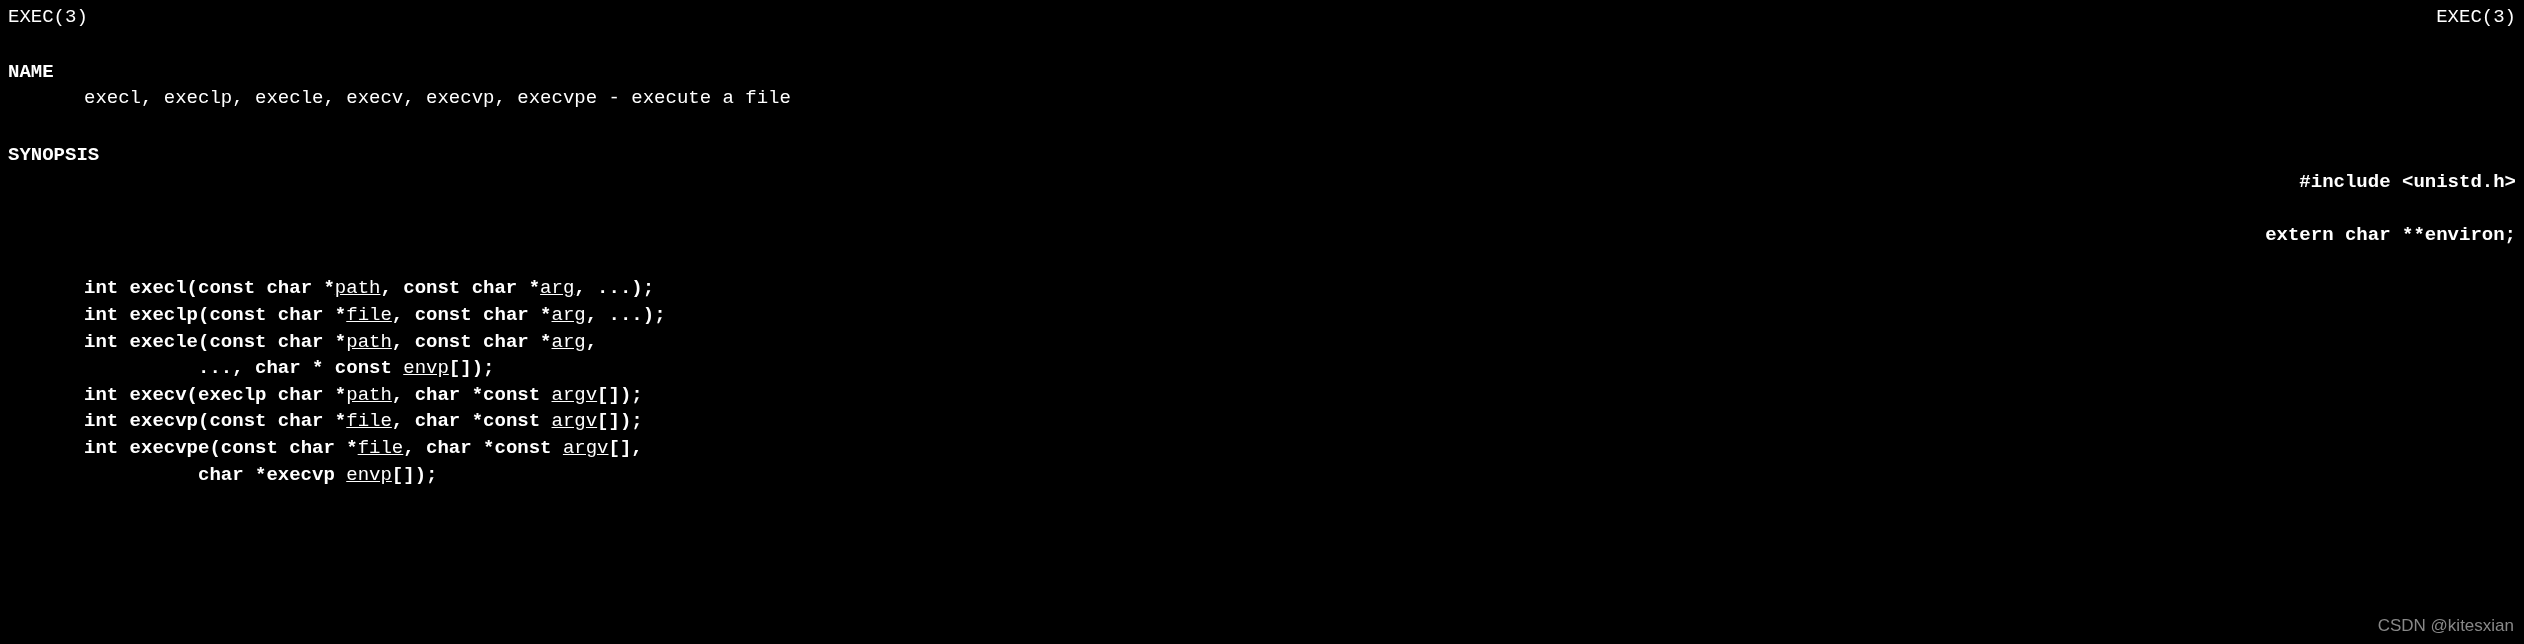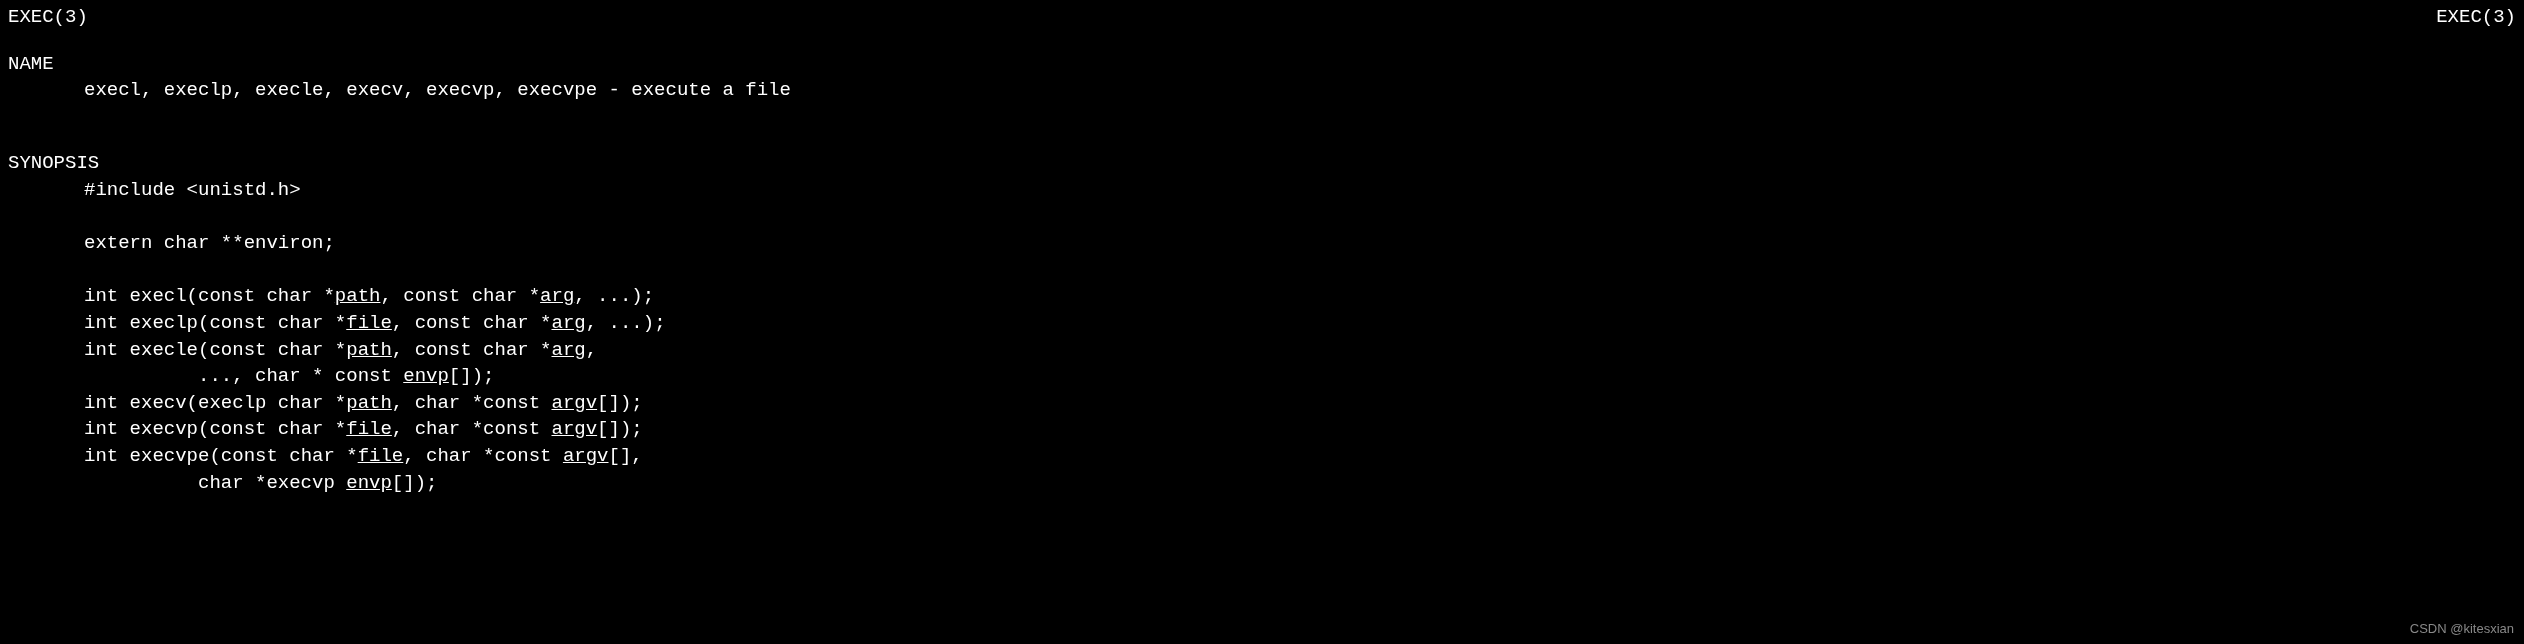--- a/index.html
+++ b/index.html
@@ -16,55 +16,56 @@
       padding: 4px 8px;
       width: 2524px;
       height: 644px;
       position: relative;
       overflow: hidden;
     }
     .header-row {
       display: flex;
       justify-content: space-between;
       width: 100%;
-      margin-bottom: 20px;
+      margin-bottom: 28px;
     }
     .header-left, .header-right {
       white-space: pre;
     }
     .header-center {
       white-space: pre;
     }
     .section-heading {
-      font-weight: normal;
-      margin-top: 20px;
+      font-weight: bold;
+      margin-top: 4px;
     }
     .indent {
       padding-left: 76px;
       white-space: pre;
     }
     .indent2 {
       padding-left: 190px;
       white-space: pre;
     }
     .bold {
-      font-weight: normal;
+      font-weight: bold;
+      text-align: right;
     }
     .underline {
       text-decoration: underline;
     }
     .blank-line {
       height: 1.4em;
     }
     .watermark {
       position: absolute;
       bottom: 6px;
       right: 10px;
       color: #888888;
-      font-size: 13px;
+      font-size: 17px;
       font-family: sans-serif;
     }
   </style>
 </head>
 <body>
 
 <div class="header-row">
   <span class="header-left">EXEC(3)</span>
   <span class="header-right">EXEC(3)</span>
 </div>

